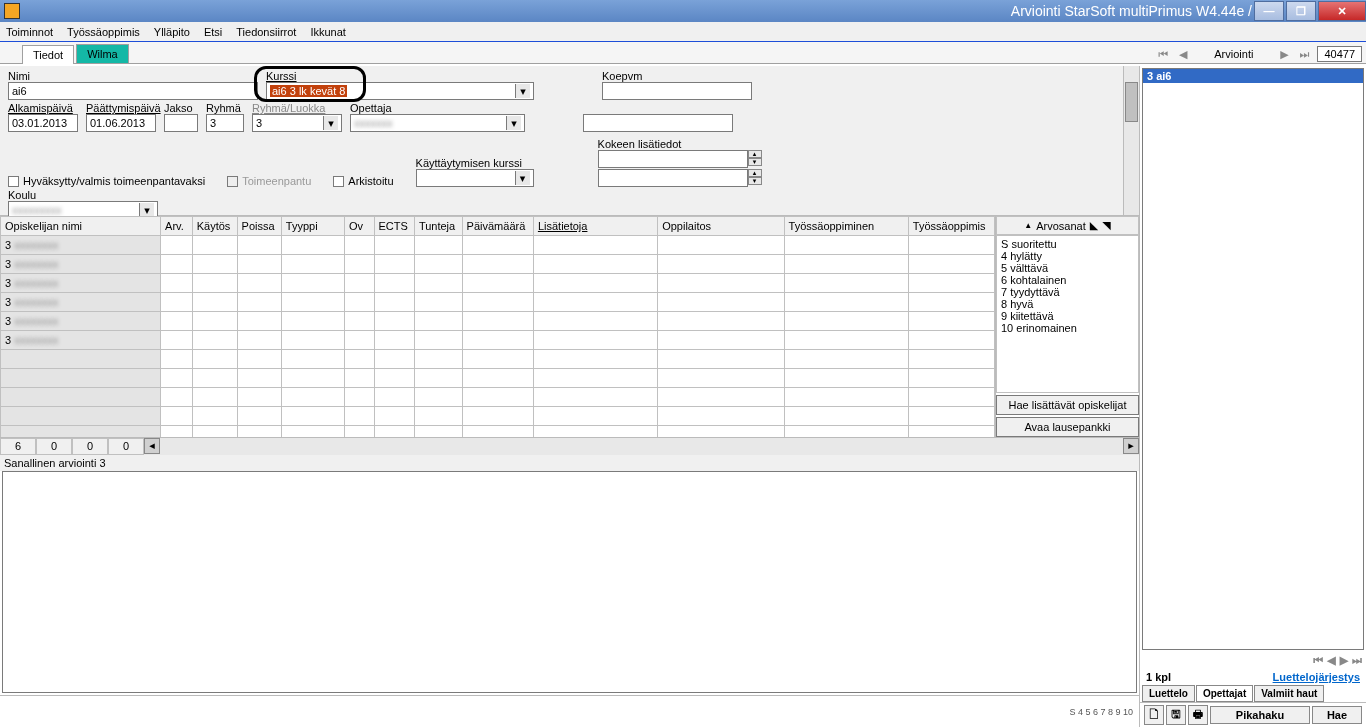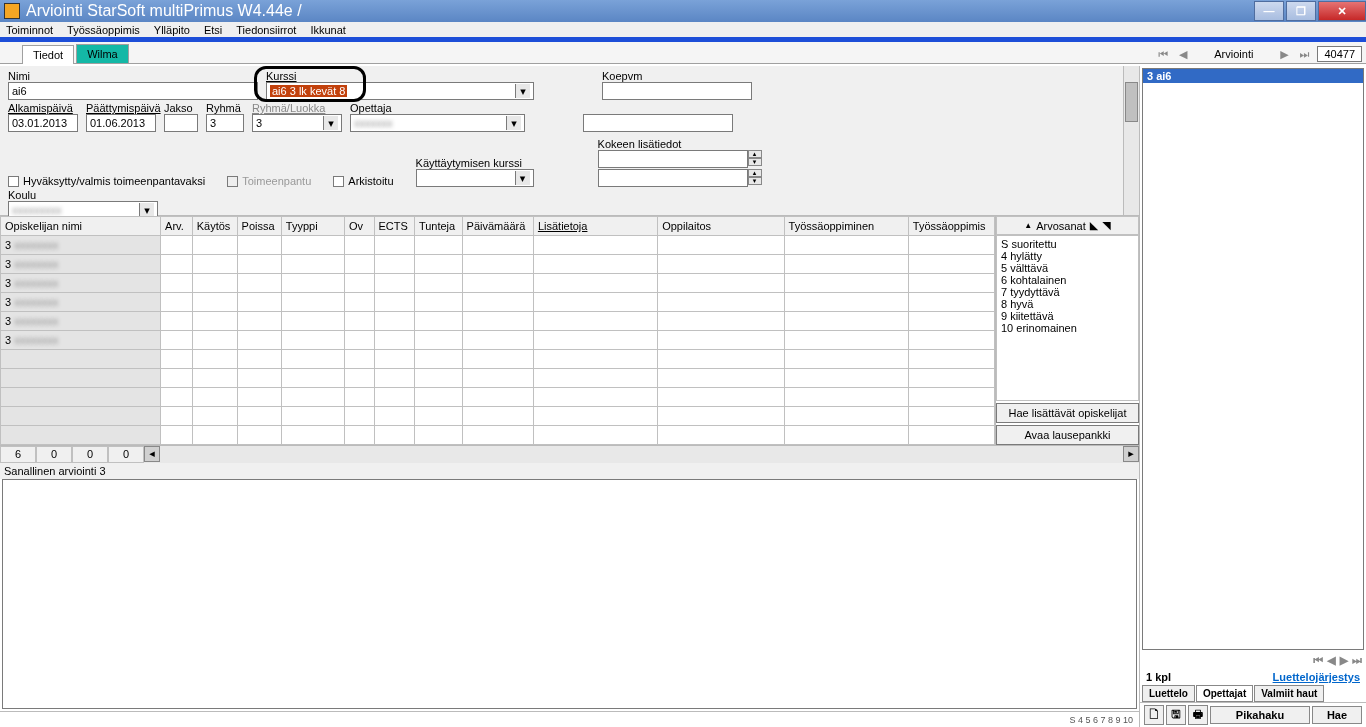--- a/index.html
+++ b/index.html
@@ -1,27 +1,27 @@
 <!DOCTYPE html>
 <html><head>
 <meta charset="utf-8">
 <style>
 * { box-sizing: border-box; margin: 0; padding: 0; font-family: Tahoma, sans-serif; font-size: 11px; }
 body { background: #fff; overflow: hidden; width: 1366px; height: 727px; position: relative; }
 
 
 .titlebar { height: 22px; background: linear-gradient(#7aa2d8,#5b86c4); display: flex; align-items: center; color: #fff; padding-left: 4px; }
 .titlebar .icon { width: 16px; height: 16px; background: #f5a623; margin-right: 6px; border: 1px solid #333; }
-.titlebar .title { flex: 1; font-size: 16px; }
+.titlebar .title { flex: 1; font-size: 14px; text-align: right; }
 .winbtns { display: flex; }
 .winbtn { width: 30px; height: 20px; background: linear-gradient(#cdd9ee,#a8bde0); border: 1px solid #4f6d9f; display: flex; align-items: center; justify-content: center; margin-left: 2px; font-weight: bold; }
 .winbtn.close { width: 48px; background: linear-gradient(#e57373,#c62828); color: #fff; }
 
 
-.menubar { height: 20px; background: #f0f0f0; display: flex; align-items: center; padding: 0 6px; border-bottom: 5px solid #1d4ed8; }
+.menubar { height: 20px; background: #f0f0f0; display: flex; align-items: center; padding: 0 6px; border-bottom: 1px solid #1d4ed8; }
 .menubar span { margin-right: 14px; cursor: default; }
 
 
 .tabsrow { height: 22px; background: #f5f5f5; display: flex; align-items: end; padding-left: 22px; border-bottom: 1px solid #a0a0a0; }
 .tab { padding: 3px 10px; border: 1px solid #a0a0a0; border-bottom: none; background: #14b8a6; margin-right: 2px; cursor: default; }
 .tab.active { background: #fff; position: relative; top: 1px; }
 
 
 .navbar { position: absolute; top: 44px; right: 4px; height: 20px; display: flex; align-items: center; gap: 6px; }
 .navbar .navbtn { width: 14px; text-align: center; color: #888; cursor: default; }
@@ -70,21 +70,21 @@
 .footcounts .scroll { flex: 1; background: #e8e8e8; position: relative; }
 .footcounts .scroll .lbtn, .footcounts .scroll .rbtn { position: absolute; width: 16px; height: 16px; background: #d0d0d0; border: 1px solid #888; top: 0; text-align: center; }
 .footcounts .scroll .lbtn { left: 0; }
 .footcounts .scroll .rbtn { right: 0; }
 
 
 .sanallinen-label { padding: 2px 4px; background: #f0f0f0; }
 .sanallinen-area { flex: 1; border: 1px solid #7a7a7a; background: #fff; min-height: 80px; margin: 0 2px 2px 2px; }
 
 
-.ruler { height: 16px; display: flex; align-items: center; justify-content: flex-end; padding-right: 6px; gap: 8px; font-size: 9px; color: #555; border-top: 1px solid #bbb; }
+.ruler { height: 32px; display: flex; align-items: center; justify-content: flex-end; padding-right: 6px; gap: 8px; font-size: 9px; color: #555; border-top: 1px solid #bbb; }
 
 
 .rlist { flex: 1; background: #fff; border: 1px solid #7a7a7a; margin: 2px; }
 .rlist .item { background: #316ac5; color: #fff; padding: 1px 4px; }
 .rnav { display: flex; justify-content: flex-end; gap: 4px; padding: 2px 4px; }
 .rnav span { color: #888; }
 .rinfo { display: flex; justify-content: space-between; padding: 2px 6px; }
 .rinfo a { color: #0066cc; text-decoration: underline; }
 .rtabs { display: flex; padding: 0 2px; }
 .rtab { padding: 2px 6px; border: 1px solid #888; background: #f0f0f0; margin-right: 1px; font-size: 10px; }

